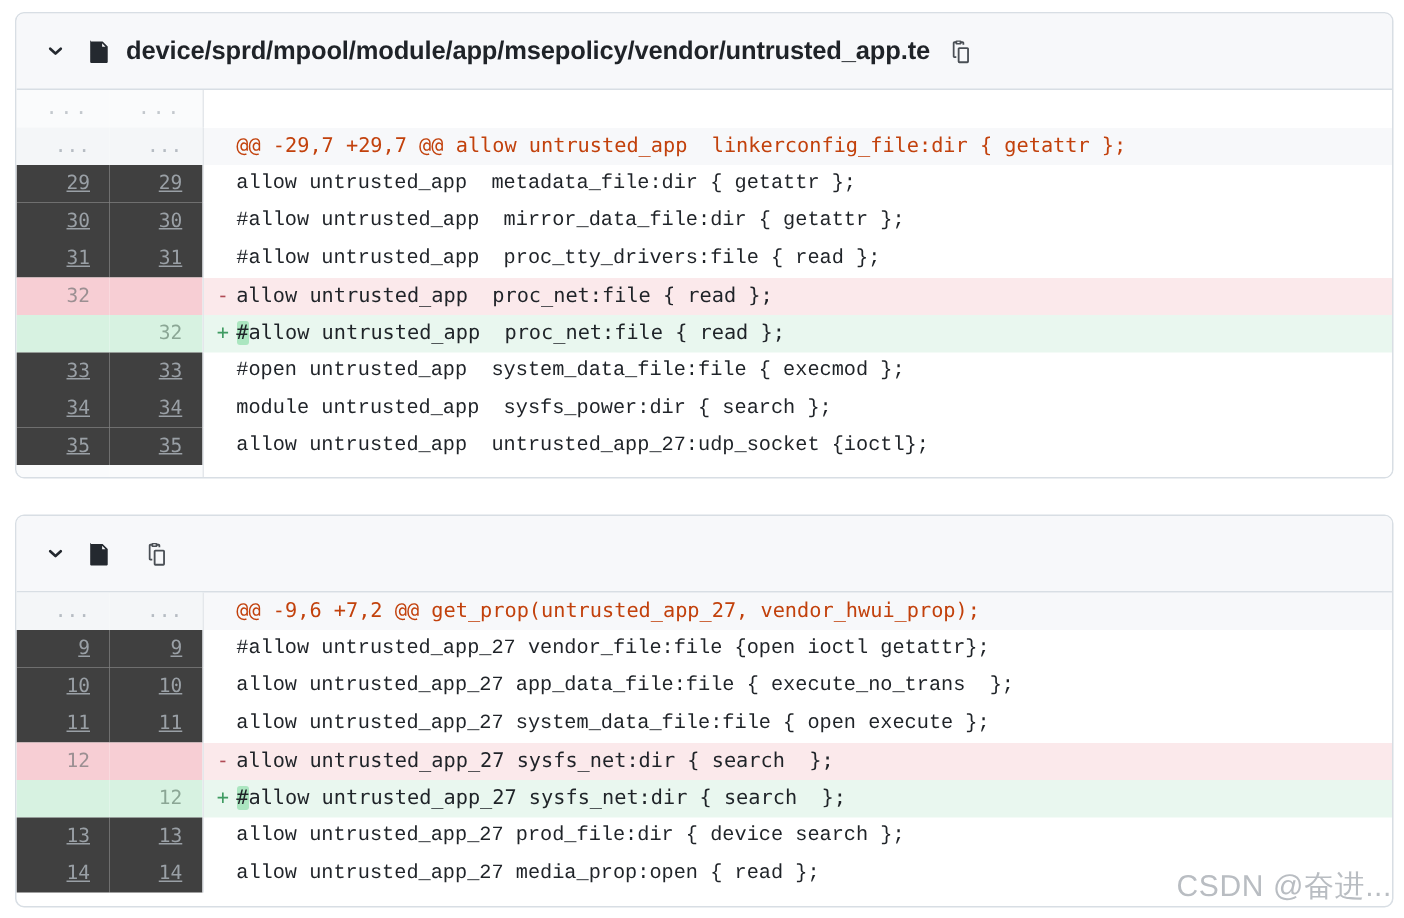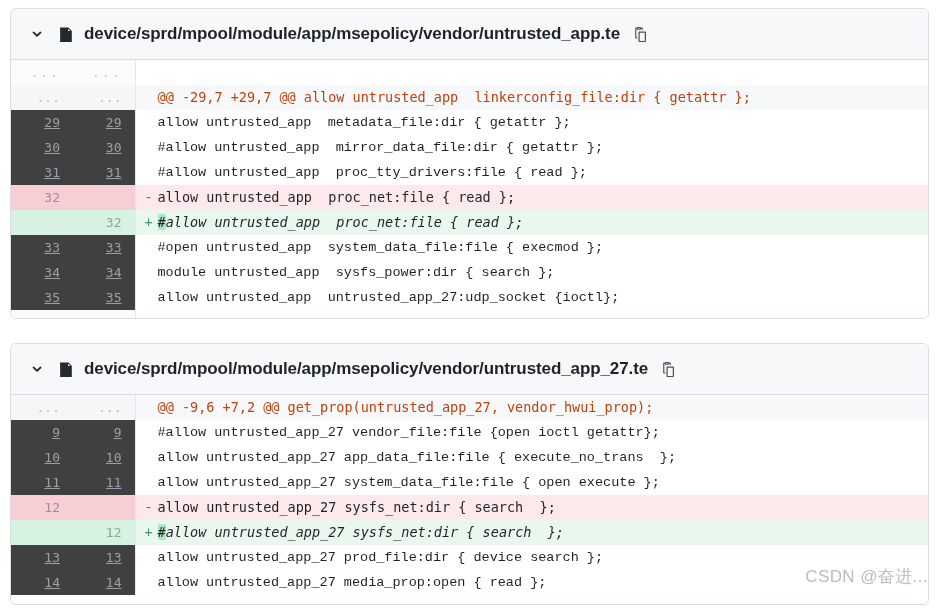--- a/index.html
+++ b/index.html
@@ -124,38 +124,38 @@
   tr.ctx td.code { background: #ffffff; font-family: Liberation Mono, monospace; }
 
   tr.hunk td.ln   { background: #f4f6f8; color: #b6bcc3; }
   tr.hunk td.code { background: #f7f8fa; color: #c2410c; }
 
   tr.del td.ln   { background: #f7ced4; color: #9b8f92; }
   tr.del td.code { background: #fbe9eb; }
   tr.del td.code .mark { color: #b04a55; }
 
   tr.add td.ln   { background: #d7f2e1; color: #8ba695; }
-  tr.add td.code { background: #e9f7ef; font-style: italic; }
+  tr.add td.code { background: #e9f7ef; }
   tr.add td.code .mark { color: #3f9b62; }
 
   tr.dots td.ln   { background: #fafbfc; color: #c3c8cd; letter-spacing: 2px; }
   tr.dots td.code { background: #ffffff; }
 
   .wordhl {
     background: #abe6c0;
     border-radius: 2px;
   }
 
   
   .watermark {
     position: absolute;
     right: 8px;
-    bottom: 24px;
+    bottom: 8px;
     font-family: "Liberation Sans", sans-serif;
-    font-size: 17px;
+    font-size: 20px;
     color: #b9bdc2;
     letter-spacing: 0.4px;
     white-space: nowrap;
   }
 </style>
 </head>
 <body>
 
 <div class="page">
 
@@ -245,21 +245,20 @@
       <span class="chevron">
         <svg width="14" height="14" viewBox="0 0 16 16" fill="currentColor" aria-hidden="true">
           <path d="M3.2 5.6a1 1 0 0 1 1.45-.06L8 8.63l3.35-3.09a1 1 0 1 1 1.36 1.47l-4.03 3.72a1 1 0 0 1-1.36 0L3.29 6.99A1 1 0 0 1 3.2 5.6z"></path>
         </svg>
       </span>
       <span class="file-icon">
         <svg width="17" height="17" viewBox="0 0 16 16" fill="currentColor" aria-hidden="true">
           <path d="M2.5 1.5h7.3L13 4.7v9.8a.5.5 0 0 1-.5.5h-10a.5.5 0 0 1-.5-.5v-13a.5.5 0 0 1 .5-.5zm7 1.2v2.1h2.1L9.5 2.7zM4 6.2h5.4v1.1H4V6.2zm0 2.3h5.4v1.1H4V8.5zm0 2.3h3.4v1.1H4v-1.1z"></path>
         </svg>
       </span>
-      <span class="file-path">device/sprd/mpool/module/app/msepolicy/vendor/untrusted_app_27.te</span>
       <span class="copy-icon">
         <svg width="17" height="17" viewBox="0 0 16 16" fill="currentColor" aria-hidden="true">
           <path d="M5.4 0.9h2.3c.4 0 .7.2.85.55h.6c.6 0 1.05.45 1.05 1.05v1.1H9.1V2.6H8.5v.3c0 .3-.25.55-.55.55H5.25A.55.55 0 0 1 4.7 2.9v-.3h-.6v8.15h1.1v1.1H4.05c-.6 0-1.05-.45-1.05-1.05V2.5c0-.6.45-1.05 1.05-1.05h.5c.15-.35.45-.55.85-.55zM5.8 1.8v.75h1.5V1.8H5.8z"></path>
           <path d="M7.1 5.1h5.05c.55 0 1 .45 1 1v8.05c0 .55-.45 1-1 1H7.1c-.55 0-1-.45-1-1V6.1c0-.55.45-1 1-1zm.15 1.15v7.75h4.75V6.25H7.25z"></path>
         </svg>
       </span>
     </div>
     <table class="diff-table">
       <tbody>
         <tr class="hunk">

